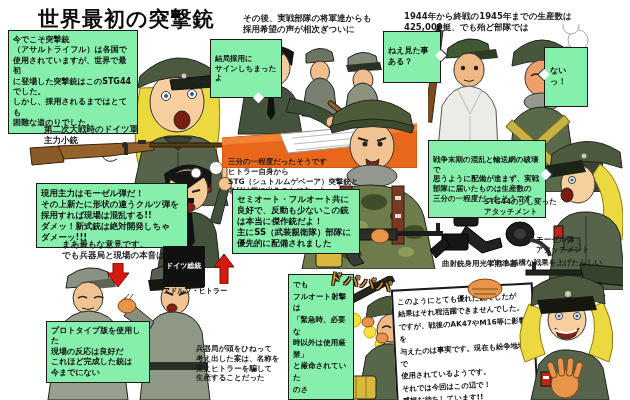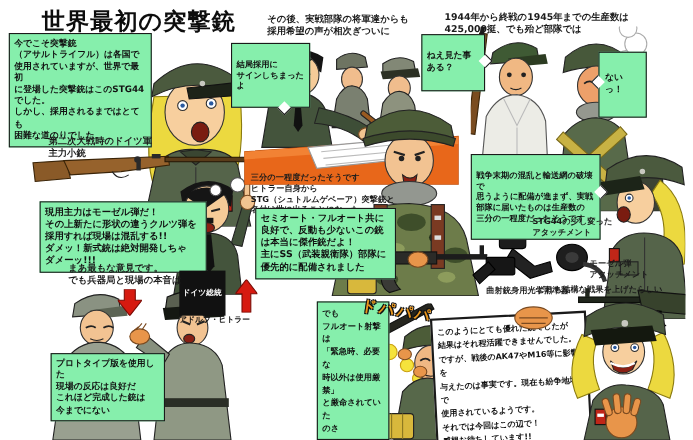--- a/index.html
+++ b/index.html
@@ -334,20 +334,24 @@
   </div>
 
   <div class="abs narr sm" style="left:484px;top:197px">STG44の少し変った
 アタッチメント</div>
   <div class="abs narr sm" style="left:536px;top:235px">モーゼル弾
 アタッチメント</div>
   <div class="abs narr sm" style="left:442px;top:259px">曲射銃身用光学照準器</div>
   <div class="abs narr sm" style="left:488px;top:258px">どれも結構な戦果を上げたらしい</div>
 
 
+  <div class="abs narr sm" style="left:196px;top:344px">兵器局が頭をひねって
+考え出した案は、名称を
+変えヒトラーを騙して
+生産することだった</div>
 
   <div class="abs box f75" style="left:288px;top:274px;width:66px;line-height:1.55">でも
 フルオート射撃は
 「緊急時、必要な
 時以外は使用厳禁」
 と厳命されていた
 のさ</div>
 
   <div class="abs sfx" style="left:328px;top:274px">ドパパパ</div>
 

